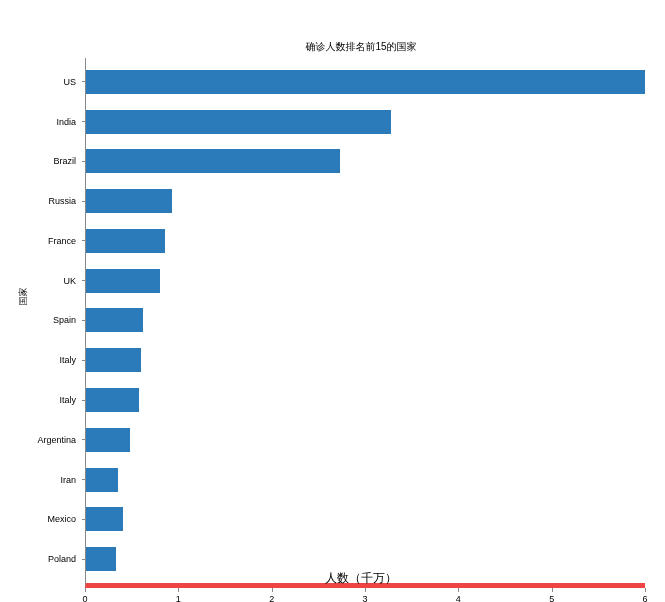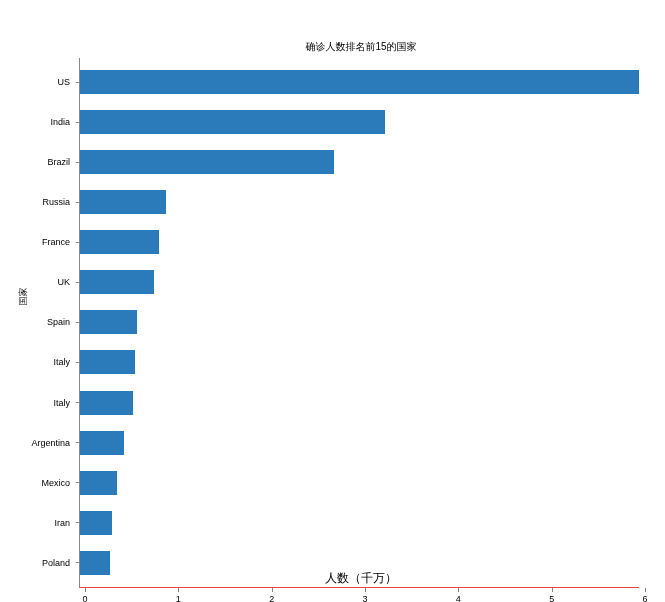--- a/index.html
+++ b/index.html
@@ -19,26 +19,26 @@
       height: 575px;
       margin-top: 28px;
     }
     .chart-title {
       text-align: center;
       font-size: 10px;
       margin-bottom: 6px;
     }
     .plot-area {
       position: absolute;
-      left: 4px;
+      left: 10px;
       top: 18px;
       width: 560px;
       height: 530px;
       border-left: 1px solid #888;
-      border-bottom: 1px solid #ef4444;
+      border-bottom: 5px solid #ef4444;
     }
     .bars {
       position: absolute;
       left: 0;
       top: 0;
       width: 100%;
       height: 100%;
       display: flex;
       flex-direction: column;
       justify-content: space-around;
@@ -161,27 +161,27 @@
           <div class="y-tick-label">Italy</div>
           <div class="bar" style="width: 53.2px; background: rgb(43, 123, 186);"></div>
         </div>
         <div class="bar-row">
           <div class="y-tick"></div>
           <div class="y-tick-label">Argentina</div>
           <div class="bar" style="width: 43.8667px; background: rgb(43, 123, 186);"></div>
         </div>
         <div class="bar-row">
           <div class="y-tick"></div>
+          <div class="y-tick-label">Iran</div>
+          <div class="bar" style="width: 31.7333px; background: rgb(43, 123, 186);"></div>
+        </div>
+        <div class="bar-row">
+          <div class="y-tick"></div>
           <div class="y-tick-label">Mexico</div>
           <div class="bar" style="width: 37.3333px; background: rgb(43, 123, 186);"></div>
-        </div>
-        <div class="bar-row">
-          <div class="y-tick"></div>
-          <div class="y-tick-label">Iran</div>
-          <div class="bar" style="width: 31.7333px; background: rgb(43, 123, 186);"></div>
         </div>
         <div class="bar-row">
           <div class="y-tick"></div>
           <div class="y-tick-label">Poland</div>
           <div class="bar" style="width: 29.8667px; background: rgb(43, 123, 186);"></div>
         </div>
       </div>
   </div>
   <div class="x-axis" id="x-axis">
       <div class="x-tick-group" style="left: 0px;">

